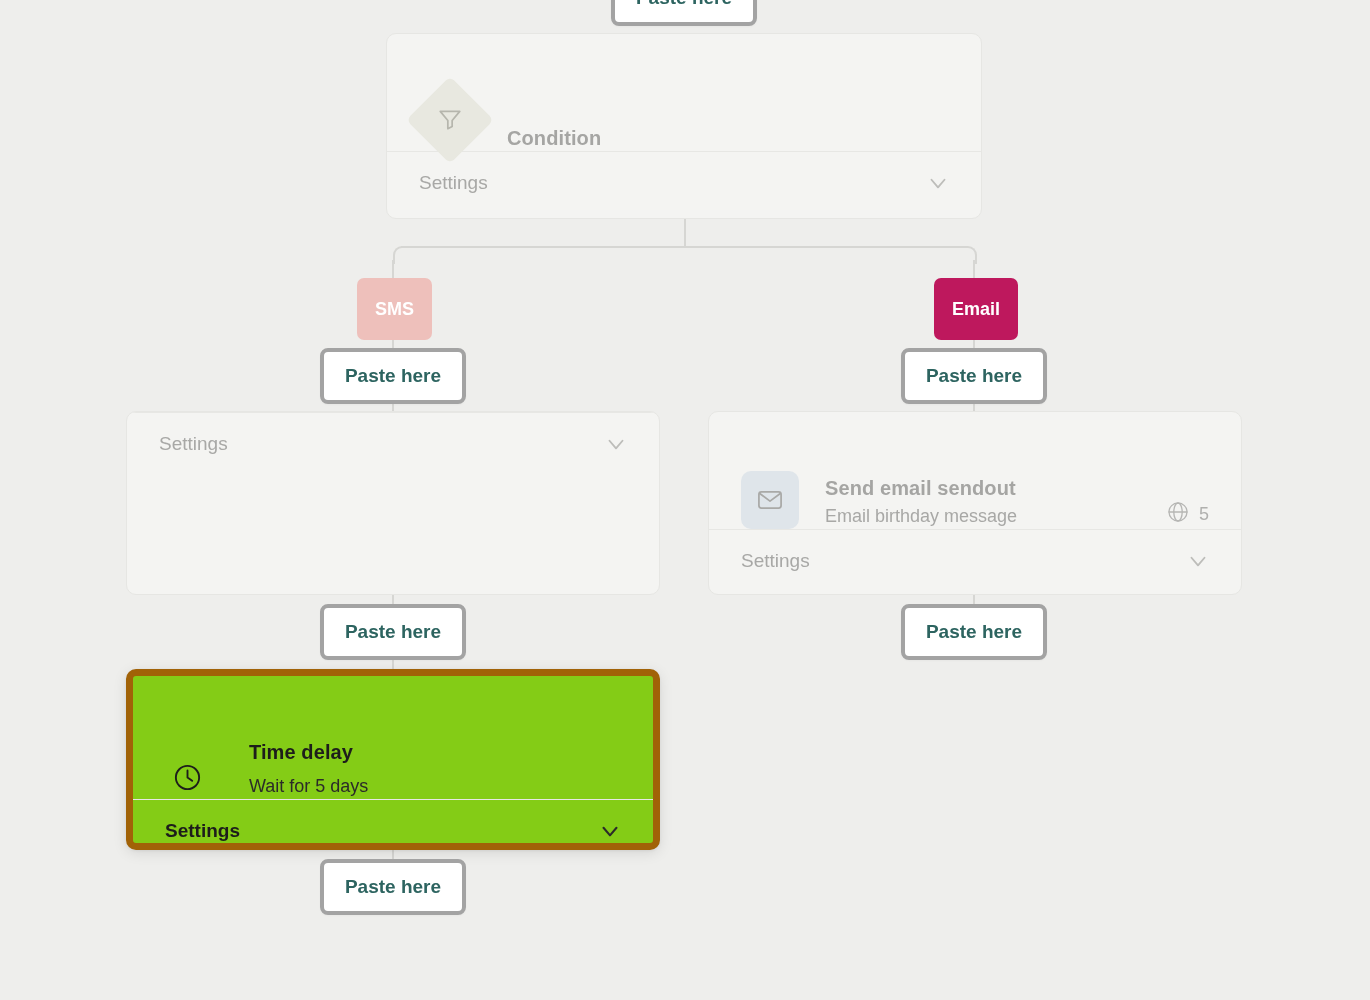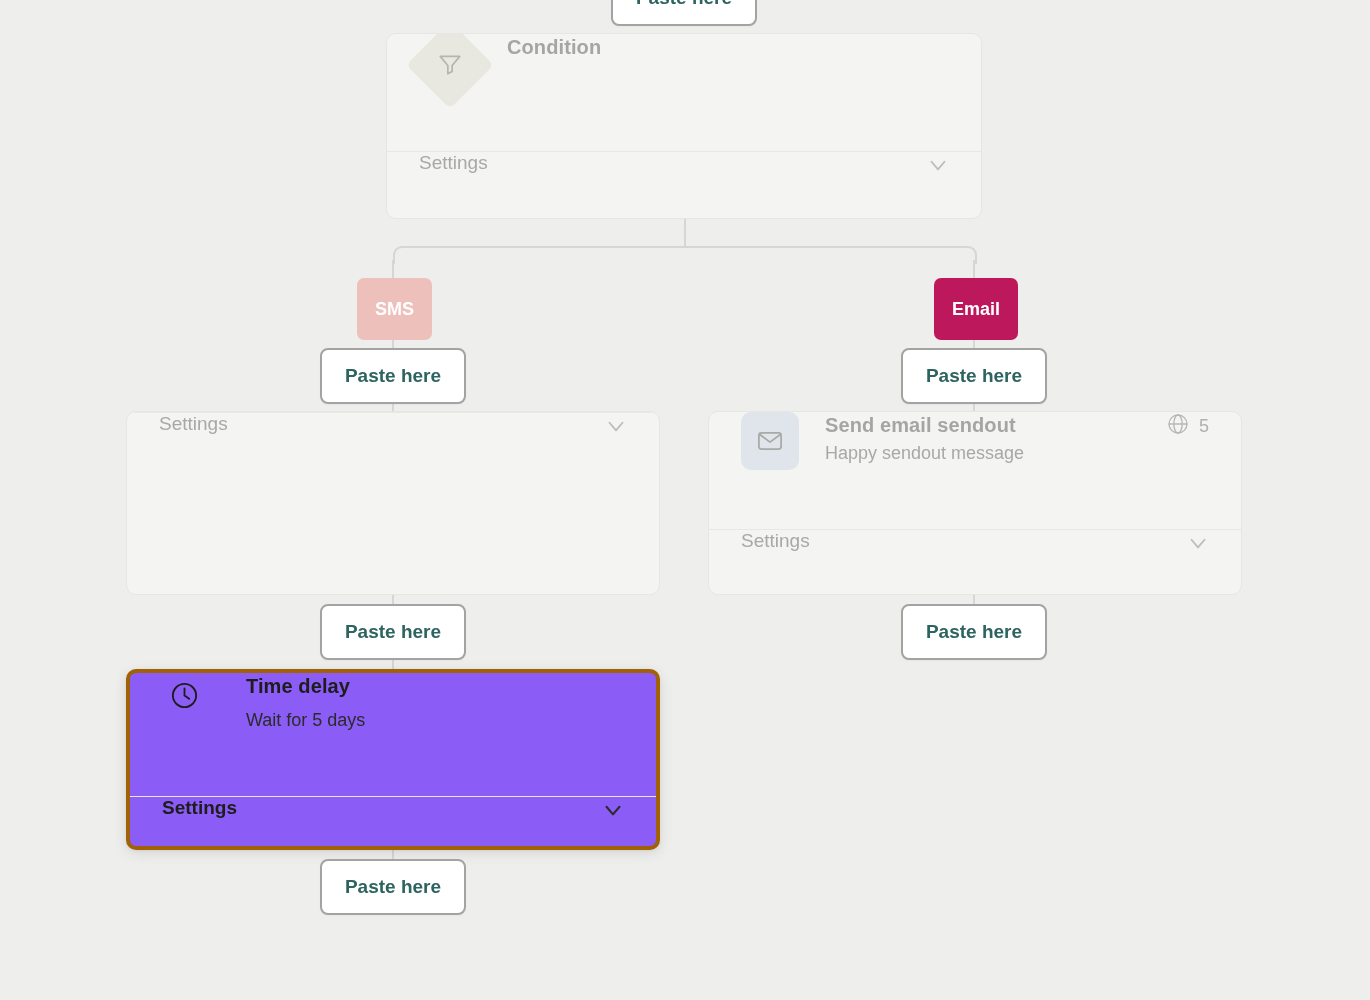--- a/index.html
+++ b/index.html
@@ -39,28 +39,28 @@
     position: absolute;
     border-radius: 10px;
     box-sizing: border-box;
     overflow: hidden;
   }
   .card.dim {
     background: #f4f4f2;
     border: 1px solid #e6e6e3;
   }
   .card.active {
-    background: #8b5cf6;
-    border: 4px solid #a16207;
+    background: #84cc16;
+    border: 7px solid #a16207;
     box-shadow: 0 3px 14px rgba(0,0,0,0.10), 0 1px 3px rgba(0,0,0,0.06);
   }
 
   .card-body {
     display: flex;
-    align-items: flex-start;
+    align-items: flex-end;
     padding: 0 32px;
     height: 117px;
     box-sizing: border-box;
   }
   .card-body.tall { height: 123px; }
 
   .icon-box {
     width: 58px;
     height: 58px;
     border-radius: 10px;
@@ -115,20 +115,21 @@
     gap: 9px;
     flex: 0 0 auto;
     color: #b0b0ae;
     font-size: 18px;
   }
 
   .card-footer {
     border-top: 1px solid #e7e7e4;
     height: 63px;
     display: flex;
+    align-items: center;
     justify-content: space-between;
     padding: 0 30px 0 32px;
     box-sizing: border-box;
   }
   .footer-label {
     font-size: 19px;
     color: #a8a8a6;
   }
   .card.active .footer-label {
     color: #1d1d1b;
@@ -136,21 +137,21 @@
   }
   .chev { color: #bdbdba; display: flex; }
   .card.active .chev { color: #2b2b29; }
 
   
   .paste-btn {
     position: absolute;
     width: 146px;
     height: 56px;
     background: #ffffff;
-    border: 2px solid #a3a3a3;
+    border: 4px solid #a3a3a3;
     border-radius: 8px;
     display: flex;
     align-items: center;
     justify-content: center;
     font-size: 19px;
     font-weight: bold;
     color: #2d6460;
     box-sizing: border-box;
     cursor: pointer;
     box-shadow: 0 1px 2px rgba(0,0,0,0.03);
@@ -254,21 +255,21 @@
   <div class="card dim" style="left:708px; top:411px; width:534px; height:184px;">
     <div class="card-body">
       <div class="icon-box">
         <svg width="28" height="28" viewBox="0 0 24 24" fill="none" stroke="#a9a9a7" stroke-width="1.5" stroke-linecap="round" stroke-linejoin="round">
           <rect x="2.5" y="5" width="19" height="14" rx="2.2"></rect>
           <polyline points="3.2 6.4 12 13 20.8 6.4"></polyline>
         </svg>
       </div>
       <div class="card-text">
         <div class="node-title">Send email sendout</div>
-        <div class="node-sub">Happy sendout message</div>
+        <div class="node-sub">Email birthday message</div>
       </div>
       <div class="lang-badge">
         <span>
           <svg width="24" height="24" viewBox="0 0 24 24" fill="none" stroke="#b6b6b4" stroke-width="1.3" stroke-linecap="round" stroke-linejoin="round">
             <circle cx="12" cy="12" r="9"></circle>
             <line x1="3" y1="12" x2="21" y2="12"></line>
             <ellipse cx="12" cy="12" rx="4.2" ry="9"></ellipse>
           </svg>
         </span>
         <span>5</span>

